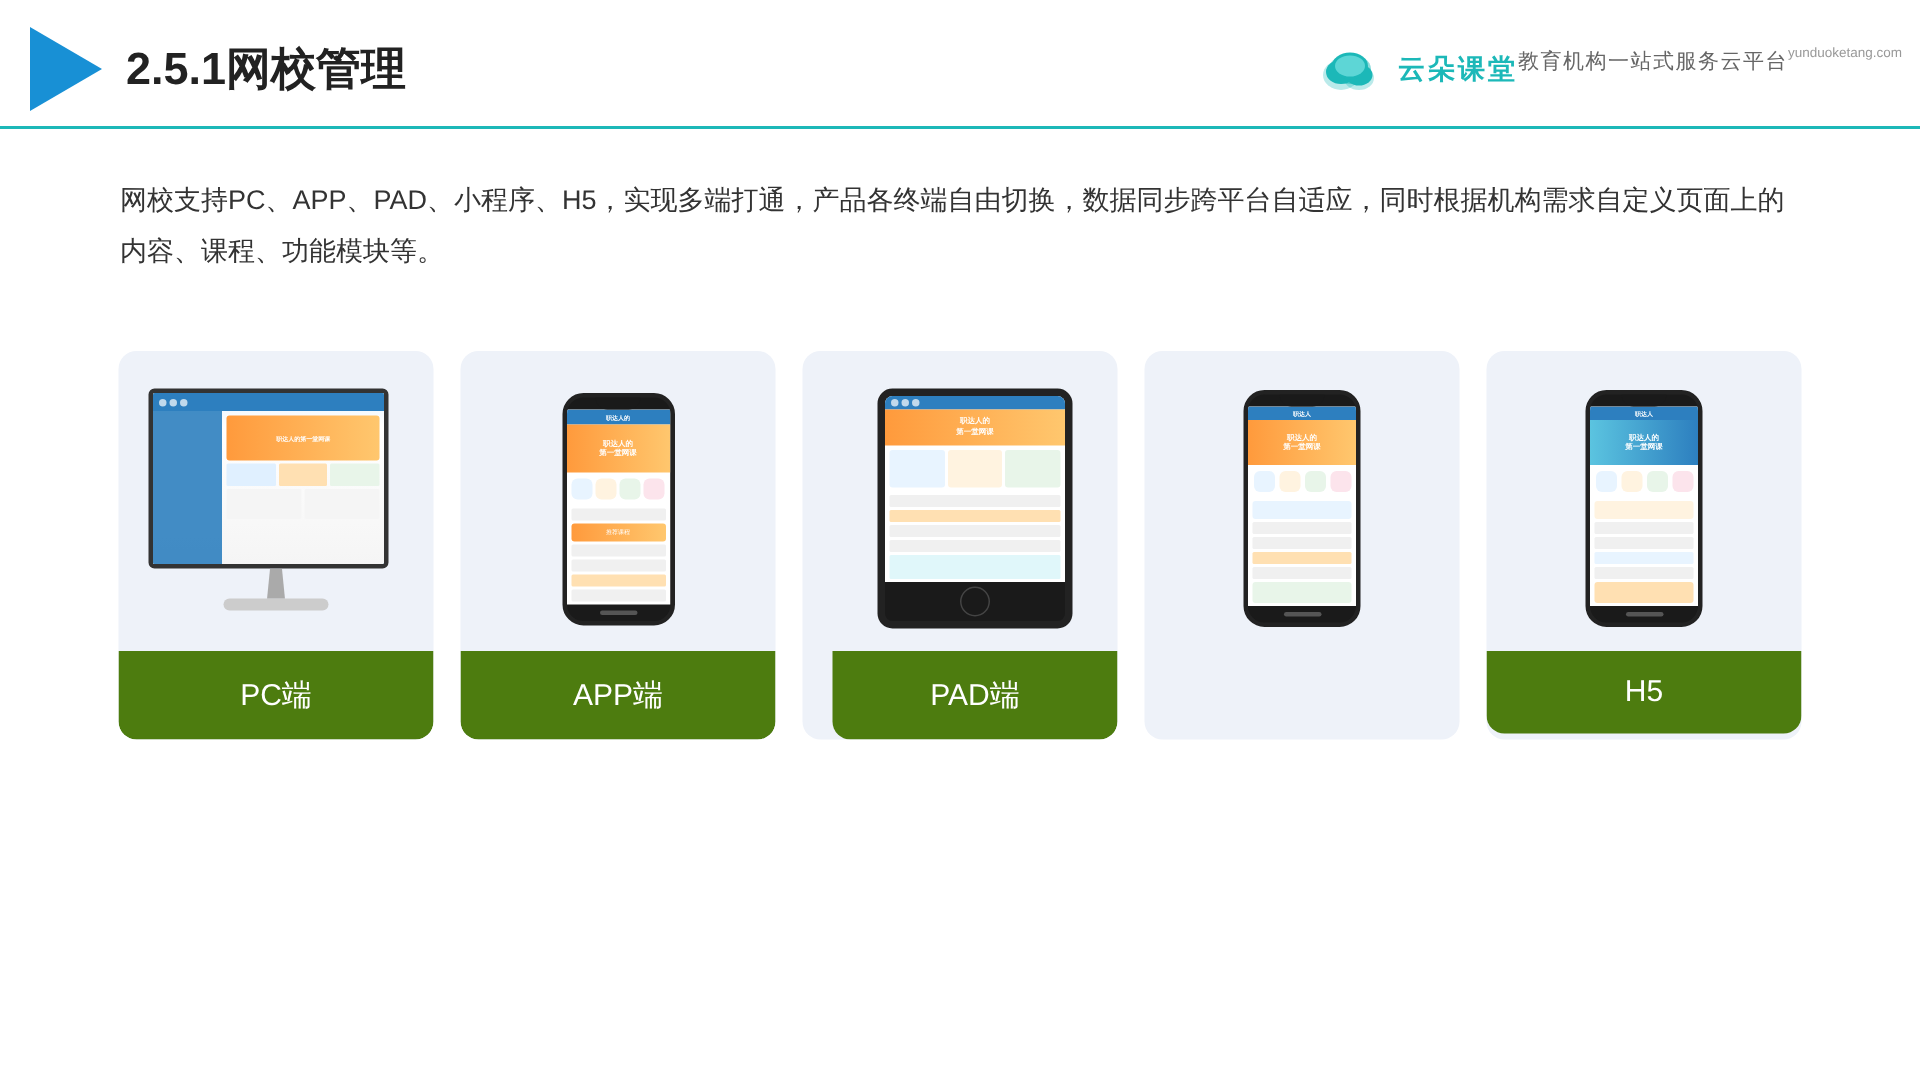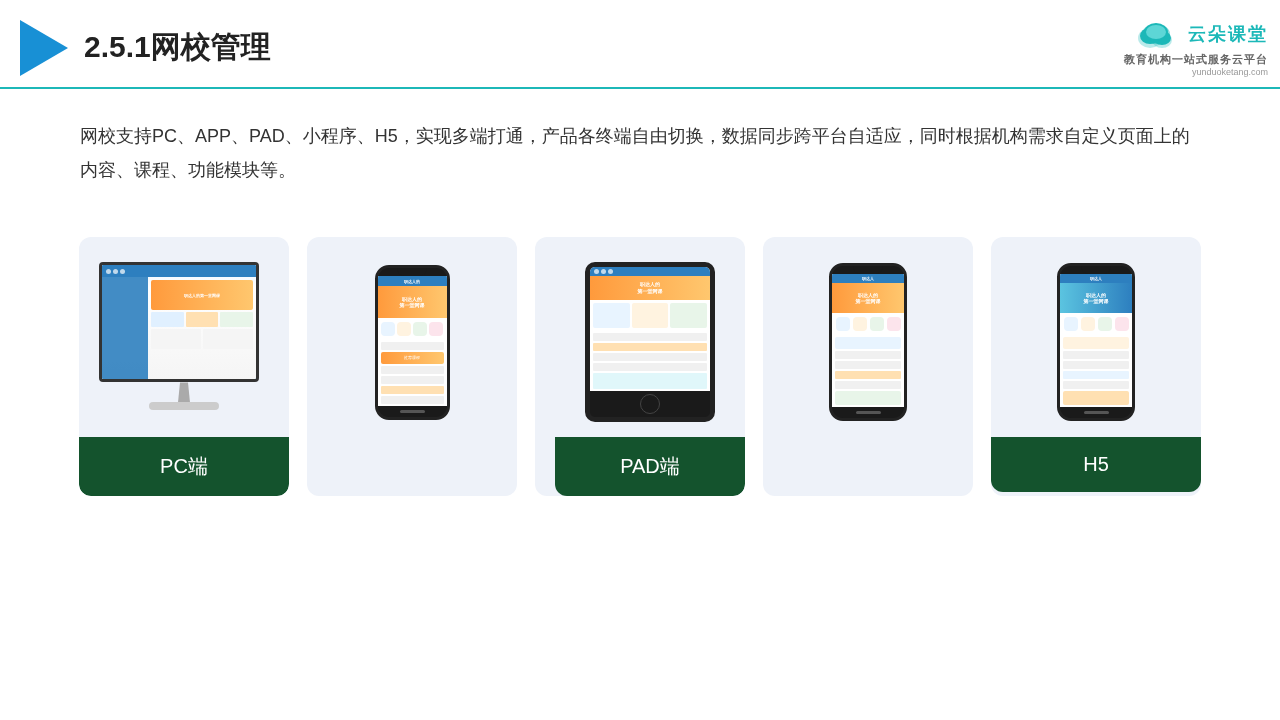--- a/index.html
+++ b/index.html
@@ -32,45 +32,44 @@
       border-bottom: 28px solid transparent;
       border-left: 48px solid #1890d5;
     }
     .header-title {
       font-size: 30px;
       font-weight: bold;
       color: #222;
     }
     .logo-area {
       display: flex;
-      flex-direction: column;
-      align-items: flex-end;
+      flex-direction: row;
+      align-items: flex-start;
     }
     .logo-cloud {
       display: flex;
       align-items: center;
       gap: 6px;
     }
     .cloud-icon {
       width: 52px;
       height: 32px;
     }
     .logo-text {
       font-size: 18px;
       font-weight: bold;
       color: #1cb8b8;
       letter-spacing: 2px;
     }
     .logo-sub {
-      font-size: 11px;
+      font-size: 14px;
       color: #666;
       margin-top: 2px;
       text-align: center;
       letter-spacing: 1px;
-      font-weight: bold;
     }
     .logo-url {
       font-size: 9px;
       color: #999;
       text-align: center;
     }
 
     
     .description {
       padding: 30px 80px 10px 80px;
@@ -101,21 +100,21 @@
     .card-image-area {
       width: 100%;
       height: 200px;
       display: flex;
       align-items: center;
       justify-content: center;
       padding: 20px 15px 10px;
     }
 
     .card-label {
-      background: #14532d;
+      background: #4d7c0f;
       color: #fff;
       font-size: 20px;
       font-weight: 500;
       text-align: center;
       width: 100%;
       padding: 16px 10px;
       border-radius: 0 0 12px 12px;
     }
 
     
@@ -474,20 +473,21 @@
             </div>
             <div class="phone-row"></div>
             <div class="phone-row"></div>
             <div class="phone-row" style="background:#ffe0b2;"></div>
             <div class="phone-row"></div>
           </div>
         </div>
         <div class="phone-home"></div>
       </div>
     </div>
+    <div class="card-label">APP端</div>
   </div>
 
   <div class="card" style="background:#eef2f9;padding-left:20px;">
     <div class="card-image-area">
       <div class="tablet">
         <div class="tablet-screen">
           <div class="tablet-screen-header">
             <div class="tablet-header-dot"></div>
             <div class="tablet-header-dot"></div>
             <div class="tablet-header-dot"></div>

